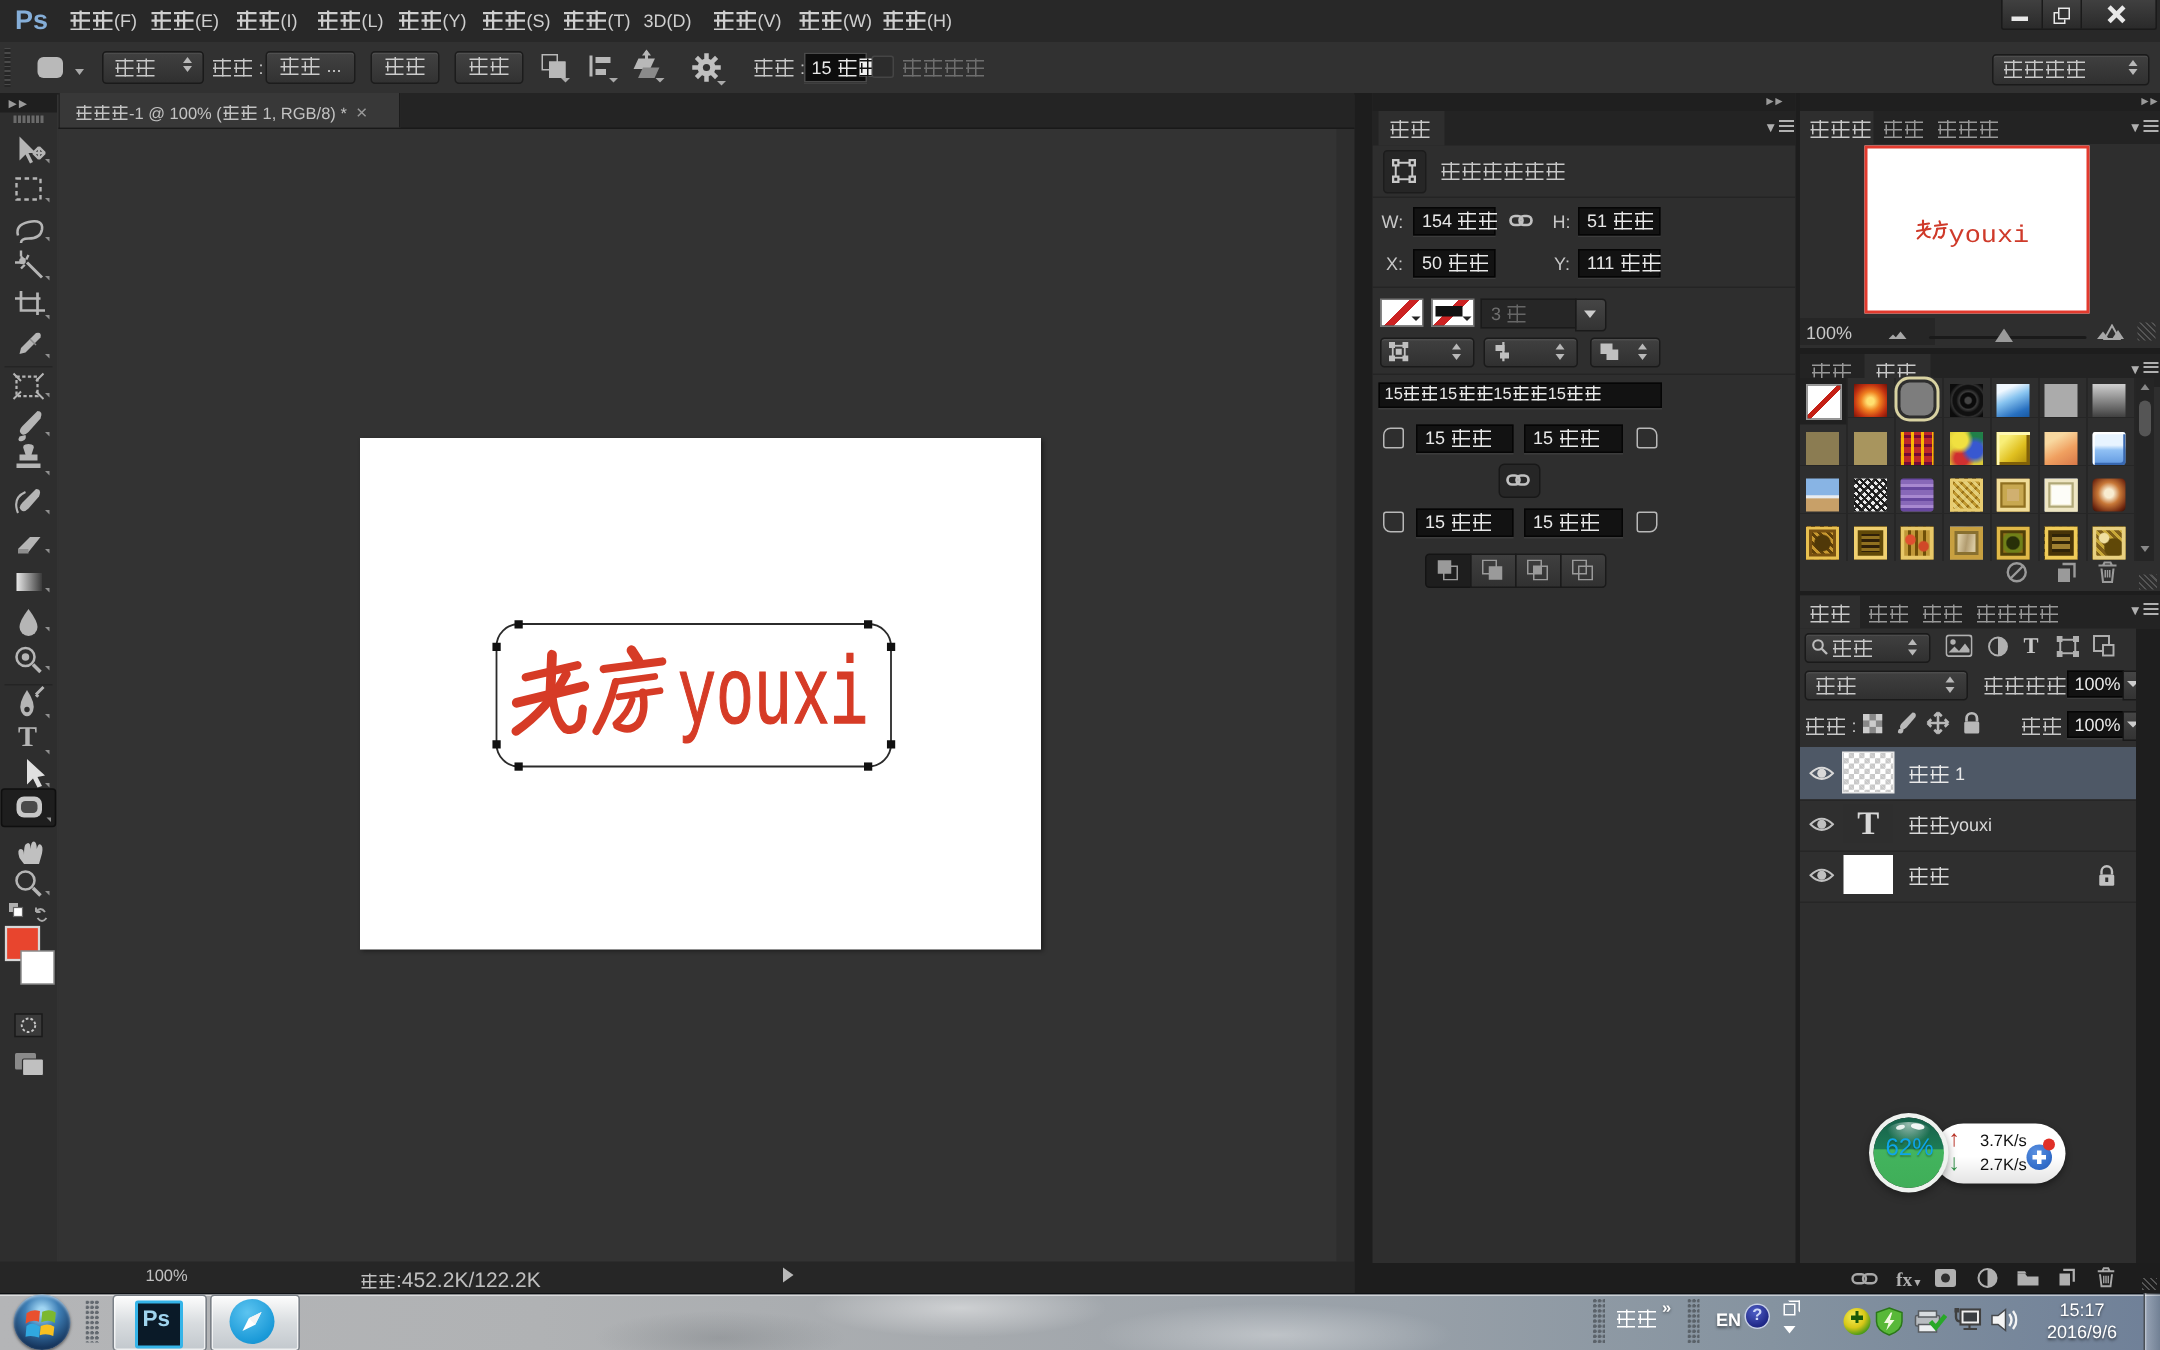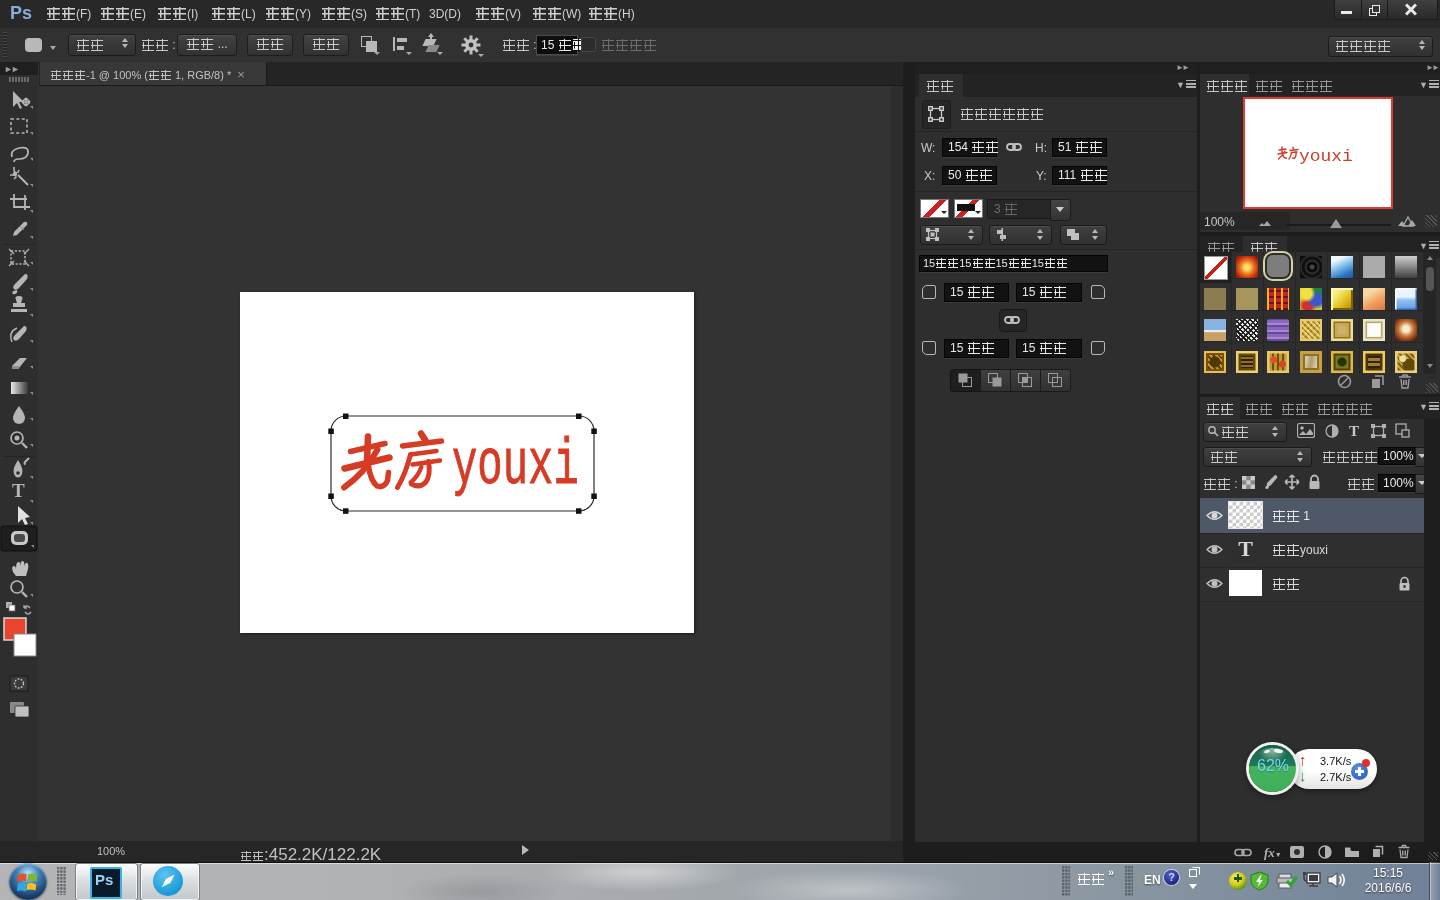--- a/index.html
+++ b/index.html
@@ -275,21 +275,21 @@
 <path d="M172.5 172.5 L200 168.5" stroke-width="4.5"></path>
 <path d="M188.5 169.5 Q191 183.5 185.5 190.5 Q179.5 196.5 171.5 192" stroke-width="5"></path>
 <path d="M181.5 174.5 Q178.5 184 170.5 190.5" stroke-width="4.2"></path>
 </g>
 </svg>
 <div class="ab" style="left:452px;top:431px;width:200px;height:70px;font-family:'Liberation Mono',monospace;font-size:64px;color:#d63b26;-webkit-text-stroke:0.9px #d63b26;transform:scaleX(0.66);transform-origin:0 0;line-height:70px">youxi</div>
 </div>
 
 <div class="ab" style="left:0px;top:841px;width:903px;height:21px;background:#262626"></div>
 <div class="ab t" style="left:97px;top:845px;font-size:11px;color:#c0c0c0">100%</div>
-<div class="ab t" style="left:240px;top:845px;font-size:17px;color:#c0c0c0"><i class="zs"></i><i class="zs"></i>:452.2K/122.2K</div>
+<div class="ab t" style="left:240px;top:845px;font-size:14px;color:#c0c0c0"><i class="zs"></i><i class="zs"></i>:452.2K/122.2K</div>
 <div class="ab" style="left:522px;top:845px;width:0;height:0;border-top:5px solid transparent;border-bottom:5px solid transparent;border-left:7px solid #b8b8b8"></div>
 
 <div class="ab" style="left:903px;top:62px;width:537px;height:800px;background:#1d1d1d"></div>
 <div class="ab" id="propdock" style="left:915px;top:62px;width:282px;height:780px;background:#2e2e2e"></div>
 <div class="ab" id="rightdock" style="left:1200px;top:62px;width:240px;height:780px;background:#2e2e2e"></div>
 <div id="props">
 
 <div class="ab" style="left:915px;top:62px;width:282px;height:12px;background:#1f1f1f"></div>
 <div class="ab chev" style="left:1176px;top:63px;font-size:8px">►►</div>
 
@@ -633,21 +633,21 @@
       <rect x="1.5" y="7" width="10" height="7.5" rx="1" fill="#c0c0c0"></rect>
       <rect x="5.5" y="9" width="2" height="3" fill="#2f2f2f"></rect>
     </svg>
 
 <svg class="ab" style="left:1234px;top:847px" width="18" height="11" viewBox="0 0 18 11">
       <g fill="none" stroke="#a8a8a8" stroke-width="1.6">
         <rect x="1" y="2.5" width="9" height="6" rx="3"></rect>
         <rect x="8" y="2.5" width="9" height="6" rx="3"></rect>
       </g>
     </svg>
-<div class="ab" style="left:1264px;top:845px;color:#b0b0b0;font-size:13px;font-style:italic;font-family:'Liberation Serif',serif"><b>fx</b><span style="font-size:7px">▼</span></div>
+<div class="ab" style="left:1264px;top:845px;color:#b0b0b0;font-size:13px;font-family:'Liberation Serif',serif"><b>fx</b><span style="font-size:7px">▼</span></div>
 <div class="ab" style="left:1290px;top:846px;width:14px;height:12px;background:#b0b0b0;border-radius:2px"></div>
 <div class="ab" style="left:1294px;top:849px;width:6px;height:6px;background:#2e2e2e;border-radius:50%"></div>
 <svg class="ab" style="left:1318px;top:845px" width="14" height="14">
       <circle cx="7" cy="7" r="6" fill="none" stroke="#b0b0b0" stroke-width="1.4"></circle>
       <path d="M7 1 A6 6 0 0 1 7 13 Z" fill="#b0b0b0"></path>
     </svg>
 <svg class="ab" style="left:1344px;top:846px" width="16" height="12">
       <path d="M1 3 h5 l1.5 2 H15 v6 H1 z" fill="#b0b0b0"></path>
       <path d="M1 3 v-1.5 h5 l1 1.5" fill="#b0b0b0"></path>
     </svg>
@@ -668,21 +668,21 @@
 <div class="ab" style="left:1320px;top:755px;color:#111;font-size:11px">3.7K/s</div>
 <div class="ab" style="left:1320px;top:771px;color:#111;font-size:11px">2.7K/s</div>
 <div class="ab" style="left:1351px;top:763px;width:17px;height:17px;border-radius:50%;background:radial-gradient(circle at 38% 30%,#5a90e0,#3570cc 60%,#2458b0)"></div>
 <div class="ab" style="left:1355px;top:770px;width:9px;height:2.5px;background:#fff"></div>
 <div class="ab" style="left:1358.2px;top:766.8px;width:2.5px;height:9px;background:#fff"></div>
 <div class="ab" style="left:1362px;top:759px;width:8px;height:8px;border-radius:50%;background:#e03028"></div>
 <div class="ab" style="left:1249px;top:745px;width:47px;height:47px;border-radius:50%;background:linear-gradient(#17604a 0%,#1d7b55 44%,#43b45e 46%,#3fae58 100%);box-shadow:0 0 0 3px #eef2ef,0 2px 6px 3px rgba(0,0,0,.35)"></div>
 <div class="ab" style="left:1257px;top:748px;width:31px;height:15px;border-radius:50%;background:radial-gradient(ellipse at 50% 10%,rgba(255,255,255,.55),rgba(255,255,255,0) 70%)"></div>
 <div class="ab" style="left:1264px;top:750px;width:6px;height:3px;border-radius:50%;background:rgba(255,255,255,.85);transform:rotate(-15deg)"></div>
 <div class="ab" style="left:1274px;top:749px;width:9px;height:3.5px;border-radius:50%;background:rgba(255,255,255,.9);transform:rotate(8deg)"></div>
-<div class="ab" style="left:1255px;top:757px;width:36px;height:22px;color:#7dd3fc;font-size:16px;text-align:center;text-shadow:0 1px 1px rgba(0,0,0,.25)">62%</div>
+<div class="ab" style="left:1255px;top:757px;width:36px;height:22px;color:#0ea5e9;font-size:16px;text-align:center;text-shadow:0 1px 1px rgba(0,0,0,.25)">62%</div>
 </div>
 
 <div class="ab" id="taskbar" style="left:0;top:862px;width:1440px;height:38px;background:radial-gradient(140px 28px at 640px 10px,rgba(255,255,255,.45),rgba(255,255,255,0) 70%),radial-gradient(170px 30px at 850px 28px,rgba(255,255,255,.35),rgba(255,255,255,0) 70%),radial-gradient(120px 26px at 480px 30px,rgba(90,95,100,.25),rgba(90,95,100,0) 70%),linear-gradient(90deg,#b4b5b7 0%,#b0b2b4 25%,#a6aaae 45%,#98a0a8 65%,#8593a0 82%,#6f8098 100%)"></div>
 <div class="ab" style="left:0;top:862px;width:1440px;height:1px;background:#0e1114"></div>
 <div class="ab" style="left:0;top:863px;width:1440px;height:1px;background:rgba(255,255,255,.55)"></div>
 <div id="taskitems">
 
 <div class="ab" style="left:9px;top:863px;width:38px;height:37px;border-radius:50%;background:radial-gradient(circle at 50% 30%,#9fd4f2 0 8%,#3e7fb6 35%,#16365e 75%,#0b2340 100%);box-shadow:inset 0 1px 2px rgba(255,255,255,.6),0 1px 2px rgba(0,0,0,.5)"></div>
 <svg class="ab" style="left:16px;top:870px" width="24" height="23" viewBox="0 0 24 23">
 <g transform="rotate(-3 12 11)">
@@ -735,19 +735,19 @@
       <rect x="7" y="4" width="9" height="6" fill="#3a3e42"></rect>
       <path d="M11 12 v3 M7 15 h9" stroke="#404040" stroke-width="1.4"></path>
       <path d="M2 2 v5 M2 7 q0 3 3 3" fill="none" stroke="#404040" stroke-width="1.6"></path>
       <rect x="1" y="1" width="3" height="3" fill="#404040"></rect>
     </svg>
 <svg class="ab" style="left:1327px;top:871px" width="18" height="18">
       <path d="M1 6 h4 l5-4 v14 l-5-4 H1 z" fill="#f4f4f4" stroke="#46494d" stroke-width="1"></path>
       <path d="M12.5 5 q3 4 0 8 M15 3 q4.5 6 0 12" fill="none" stroke="#f4f4f4" stroke-width="1.6"></path>
     </svg>
 
-<div class="ab" style="left:1358px;top:866px;width:60px;height:13px;color:#fff;font-size:12px;text-align:center;text-shadow:0 1px 2px rgba(0,0,0,.6)">15:15</div>
-<div class="ab" style="left:1352px;top:881px;width:72px;height:13px;color:#fff;font-size:12px;text-align:center;text-shadow:0 1px 2px rgba(0,0,0,.6)">2016/6/6</div>
+<div class="ab" style="left:1358px;top:866px;width:60px;height:13px;color:#fff;font-size:12px;text-align:center;text-shadow:0 1px 2px rgba(0,0,0,.6)">15:17</div>
+<div class="ab" style="left:1352px;top:881px;width:72px;height:13px;color:#fff;font-size:12px;text-align:center;text-shadow:0 1px 2px rgba(0,0,0,.6)">2016/9/6</div>
 
 <div class="ab" style="left:1429px;top:862px;width:1px;height:38px;background:#4a5056"></div>
 <div class="ab" style="left:1430px;top:862px;width:1px;height:38px;background:rgba(255,255,255,.5)"></div>
 <div class="ab" style="left:1431px;top:862px;width:9px;height:38px;background:linear-gradient(90deg,rgba(255,255,255,.25),rgba(120,130,140,.3))"></div>
 </div>
 
 </body></html>

